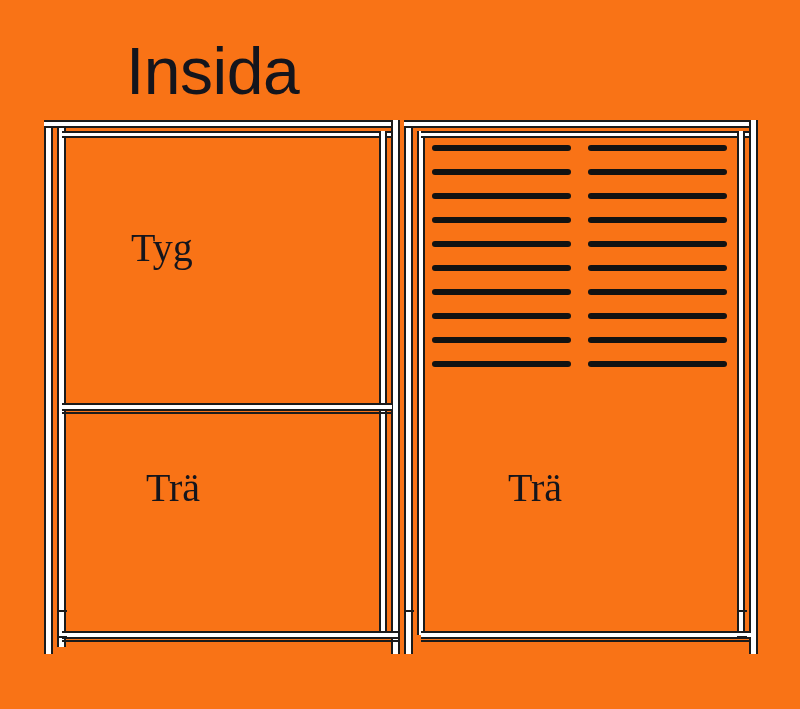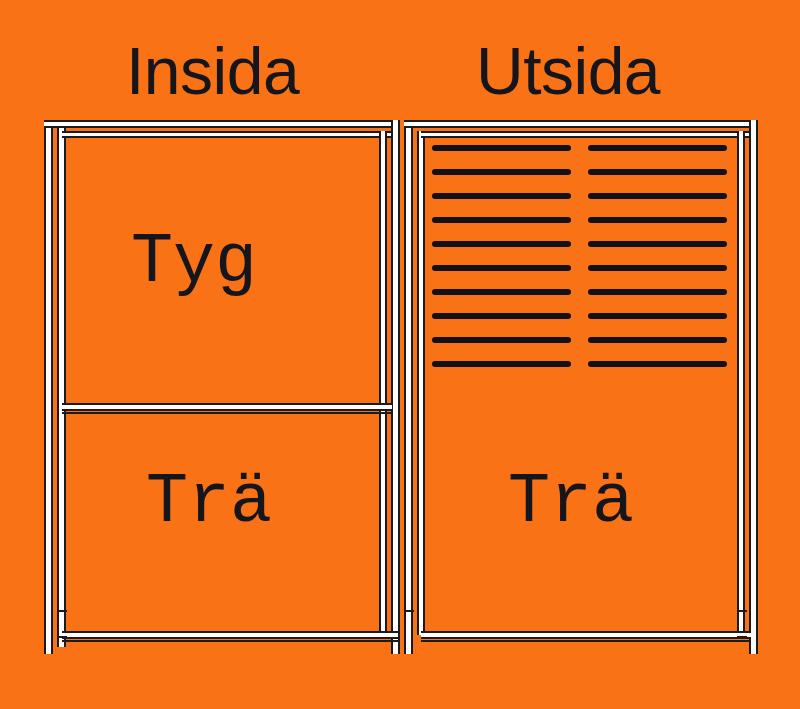--- a/index.html
+++ b/index.html
@@ -32,23 +32,23 @@
     letter-spacing: -0.5px;
     white-space: nowrap;
     user-select: none;
   }
   #heading-insida { left: 126px; top: 38px; }
   #heading-utsida { left: 476px; top: 38px; }
 
   
   .panel-label {
     position: absolute;
-    font-family: Liberation Mono, monospace;
+    font-family: Liberation Serif, serif;
     font-weight: 400;
-    font-size: 70px;
+    font-size: 40px;
     line-height: 1;
     color: #15151c;
     white-space: nowrap;
     user-select: none;
   }
   #label-tyg      { left: 131px; top: 228px; }
   #label-tra-left { left: 146px; top: 468px; }
   #label-tra-right{ left: 508px; top: 468px; }
 
   
@@ -78,21 +78,20 @@
   
   .panel { position: absolute; }
 </style>
 </head>
 <body>
 
 <div id="stage">
 
   <div class="heading" id="heading-insida">Insida</div>
 
-  <div class="heading" id="heading-utsida">Utsida</div>
 
   <div class="panel">
 
     <div class="rail-v" style="left:44px; top:120px; width:9px; height:534px;"></div>
 
     <div class="rail-v" style="left:57px; top:127px; width:9px; height:520px;"></div>
 
     <div class="rail-h" style="left:44px; top:120px; width:356px; height:8px;"></div>
 
     <div class="rail-h" style="left:62px; top:131px; width:338px; height:7px;"></div>

